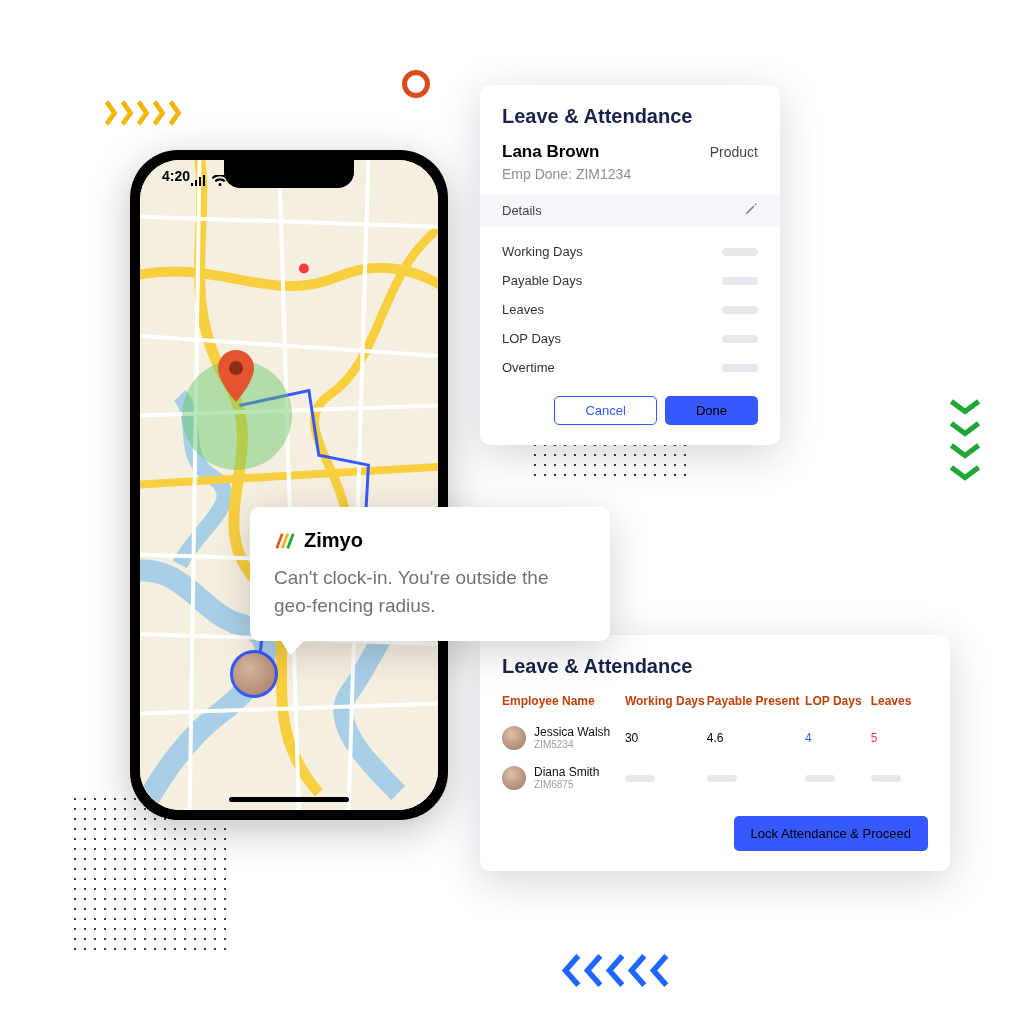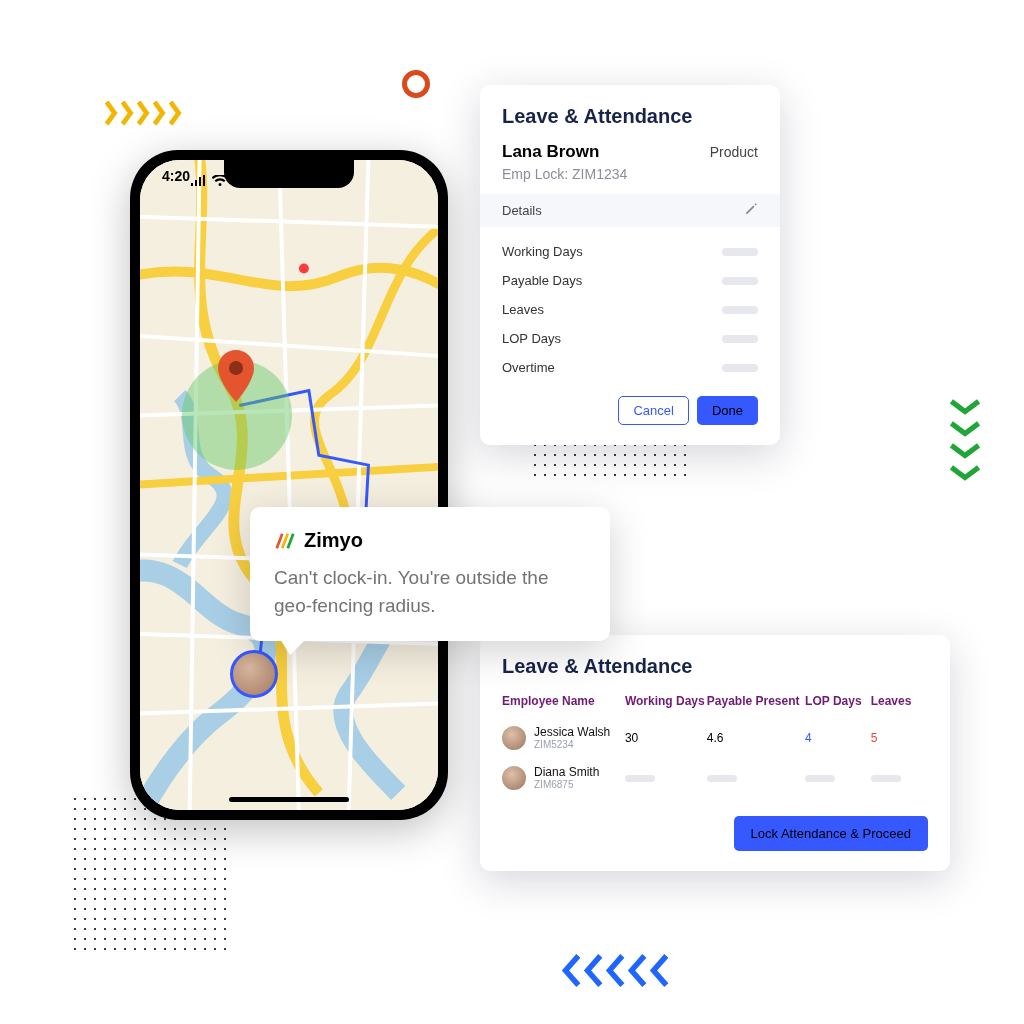--- a/index.html
+++ b/index.html
@@ -70,29 +70,29 @@
   .card1 h3{color:#18234a;font-size:20px;font-weight:800;margin-bottom:14px;}
   .card1 .row1{display:flex;justify-content:space-between;align-items:baseline;}
   .card1 .name{font-weight:700;font-size:17px;}
   .card1 .dept{font-size:14px;color:#444;}
   .card1 .emp{font-size:14px;color:#8a8f99;margin-top:4px;margin-bottom:12px;}
   .det-head{display:flex;justify-content:space-between;align-items:center;background:#f5f7fb;margin:0 -22px;padding:8px 22px;font-size:13px;color:#444;gap:12px;}
   .det-list{padding-top:10px;}
   .det-list .li{display:flex;justify-content:space-between;align-items:center;font-size:13px;color:#333;padding:7px 0;}
   .skel{width:36px;height:8px;background:#e6e8ee;border-radius:4px;}
   .card1 .actions{display:flex;justify-content:flex-end;gap:8px;margin-top:14px;}
-  .btn{font-size:13px;padding:6px 14px;border-radius:5px;cursor:pointer;border:1px solid transparent;}
+  .btn{font-size:13px;padding:6px 30px;border-radius:5px;cursor:pointer;border:1px solid transparent;}
   .btn-outline{border-color:#3558ff;color:#3558ff;background:#fff;}
   .btn-primary{background:#3558ff;color:#000000;}
 
   
   .card2{ top:635px; left:480px; width:470px; padding:20px 22px; }
   .card2 h3{color:#18234a;font-size:20px;font-weight:800;margin-bottom:16px;}
   .tbl{width:100%;font-size:12px;}
-  .tbl .thead{display:grid;grid-template-columns:1.5fr 1fr 1.2fr .8fr .7fr;color:#701a75;font-weight:600;padding-bottom:10px;}
+  .tbl .thead{display:grid;grid-template-columns:1.5fr 1fr 1.2fr .8fr .7fr;color:#c2410c;font-weight:600;padding-bottom:10px;}
   .tbl .trow{display:grid;grid-template-columns:1.5fr 1fr 1.2fr .8fr .7fr;align-items:center;padding:8px 0;}
   .emp-cell{display:flex;align-items:center;gap:8px;}
   .mini-av{width:24px;height:24px;border-radius:50%;background:radial-gradient(circle at 40% 35%,#e0c0a8,#9a7560);}
   .emp-cell .nm{font-size:12px;color:#111;line-height:1.1;}
   .emp-cell .cd{font-size:10px;color:#9aa0ab;}
   .blue-cell{color:#3558ff;font-weight:500;}
   .red-cell{color:#e04848;font-weight:500;}
   .card2 .actions{display:flex;justify-content:flex-end;margin-top:18px;}
   .btn-lg{font-size:13px;padding:9px 16px;}
   .skel2{width:30px;height:7px;background:#e6e8ee;border-radius:4px;}
@@ -226,21 +226,21 @@
   </div>
   <div class="callout-msg">Can't clock-in. You're outside the geo-fencing radius.</div>
 </div>
 
 <div class="card card1">
   <h3>Leave &amp; Attendance</h3>
   <div class="row1">
     <span class="name">Lana Brown</span>
     <span class="dept">Product</span>
   </div>
-  <div class="emp">Emp  Lock: ZIM1234</div>
+  <div class="emp">Emp  Done: ZIM1234</div>
   <div class="det-head">
     <span>Details</span>
     <span>
       <svg width="14" height="14" viewBox="0 0 24 24">
           <path d="M3 21l3-1 12-12-2-2L4 18l-1 3zM18 4l2 2 2-2-2-2-2 2z" fill="#888"></path>
         </svg>
     </span>
   </div>
   <div class="det-list">
     <div class="li">

